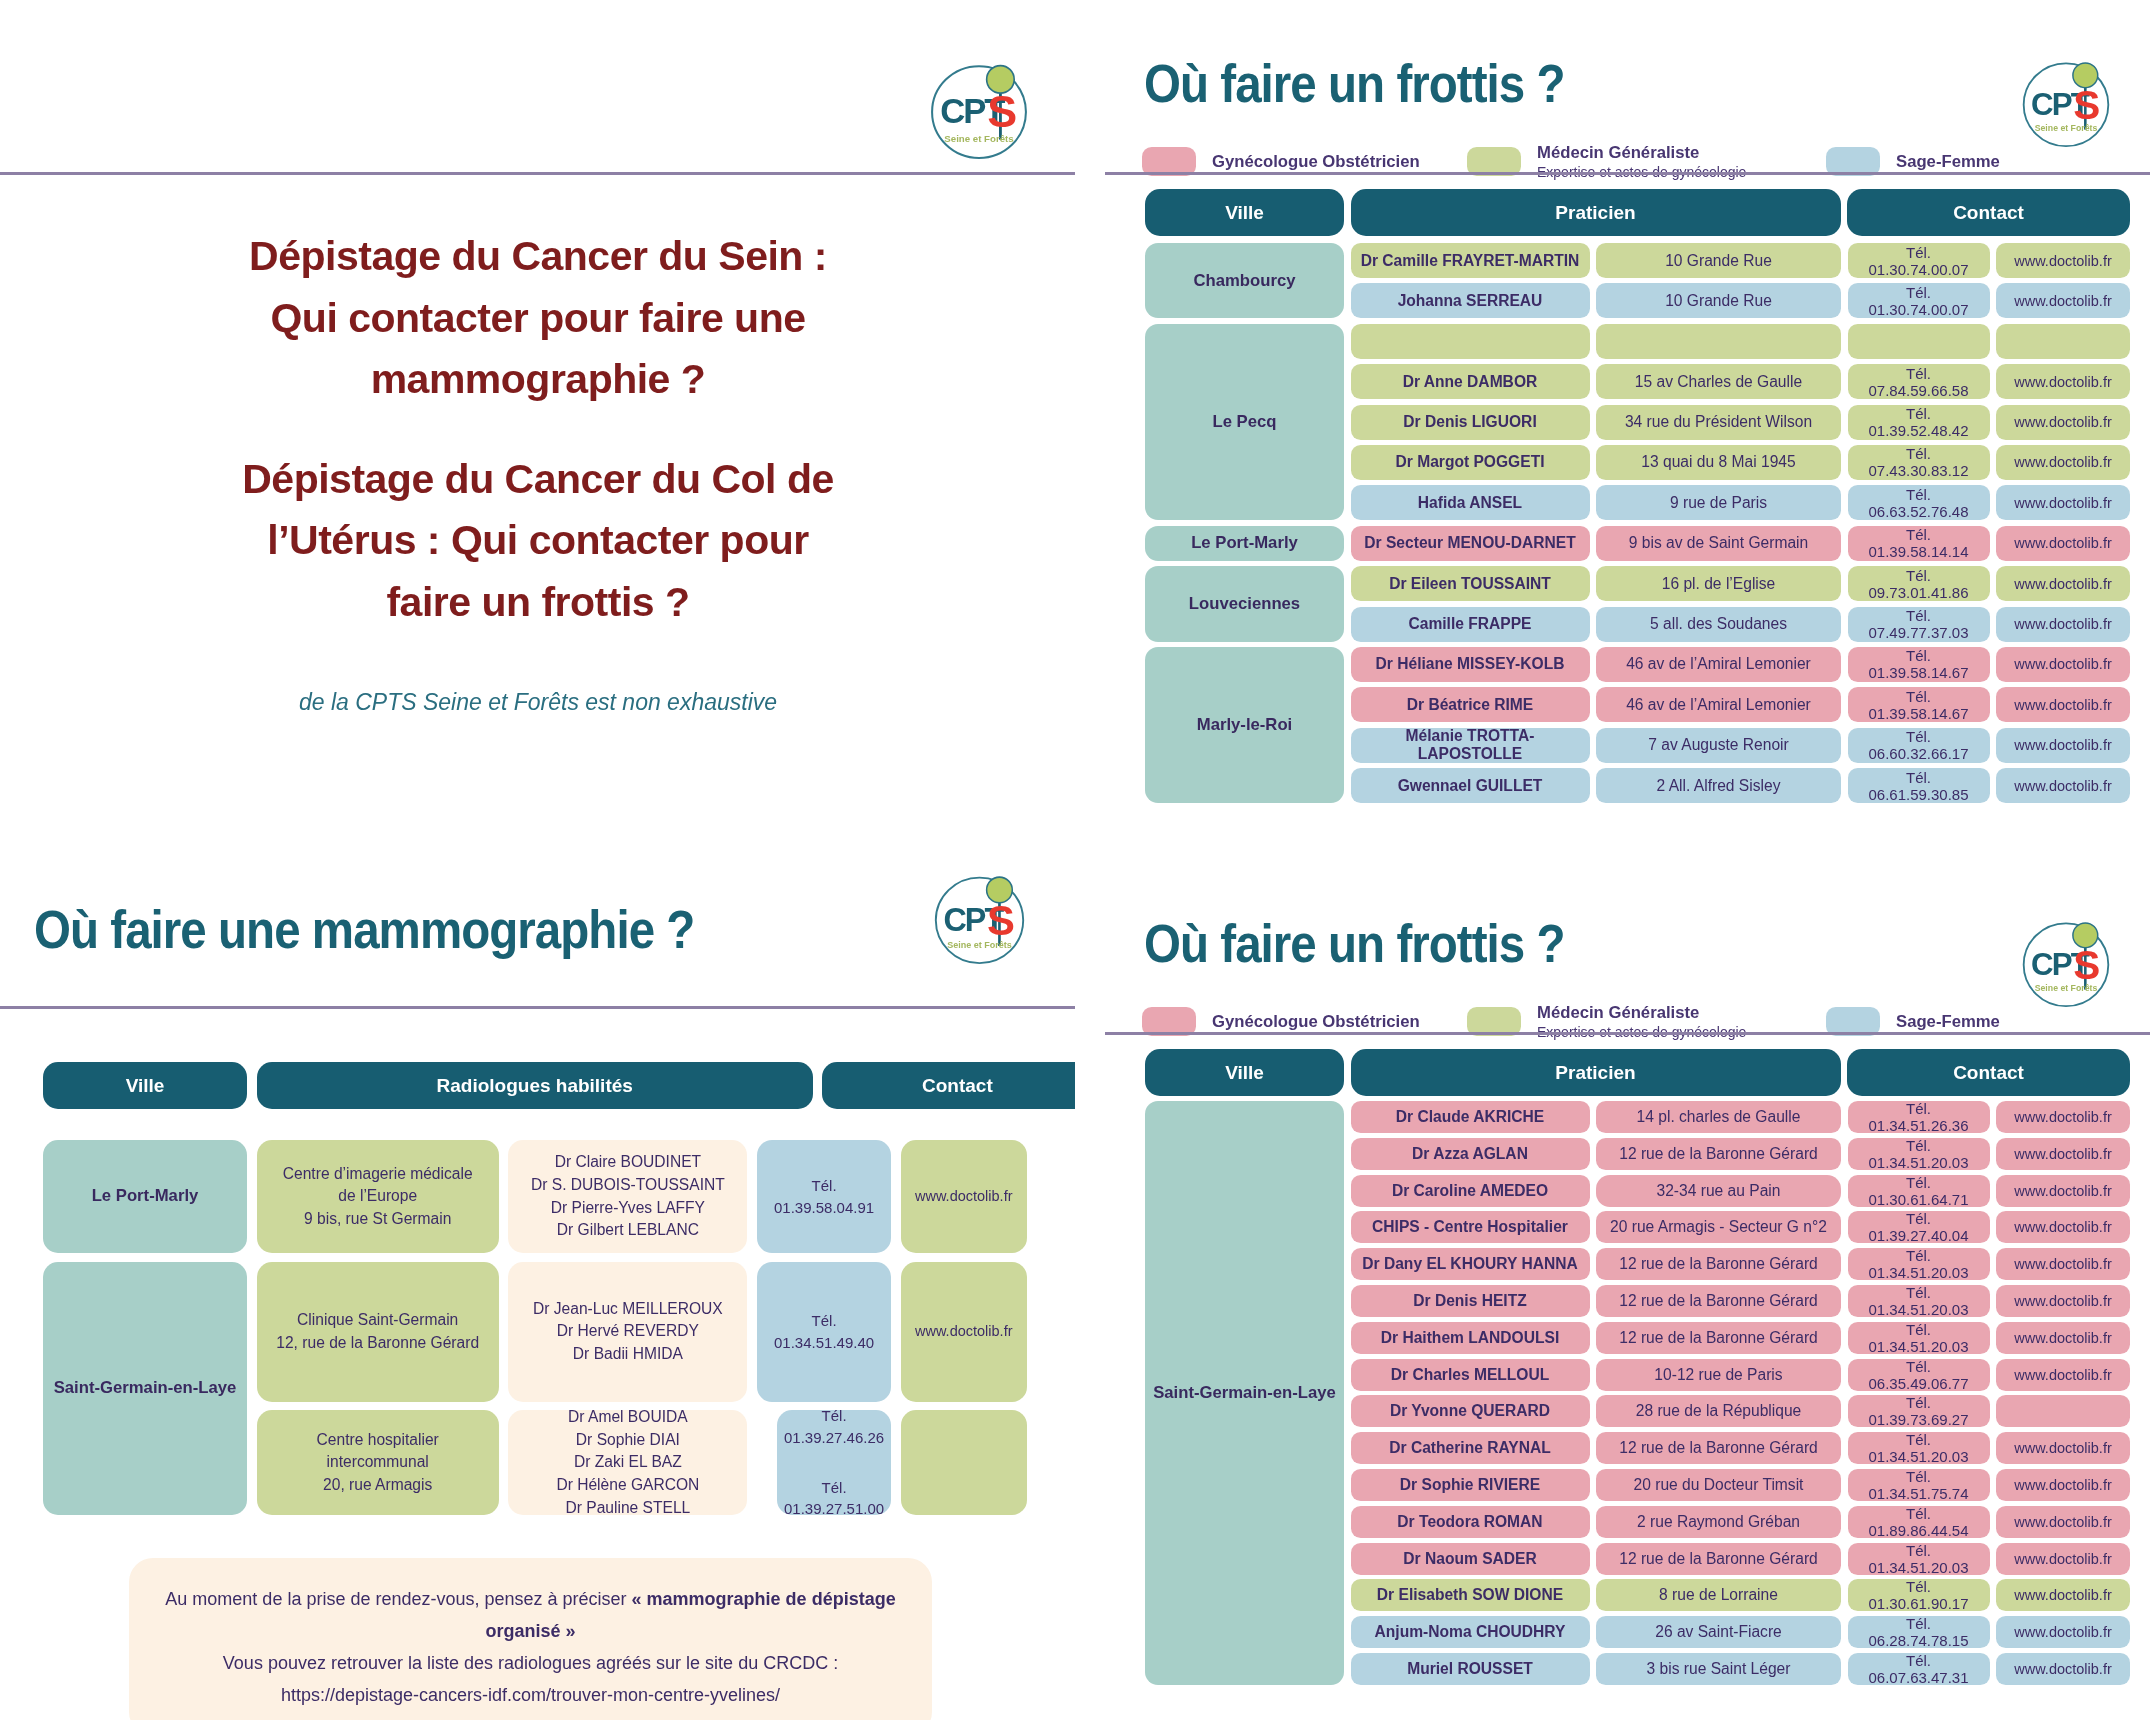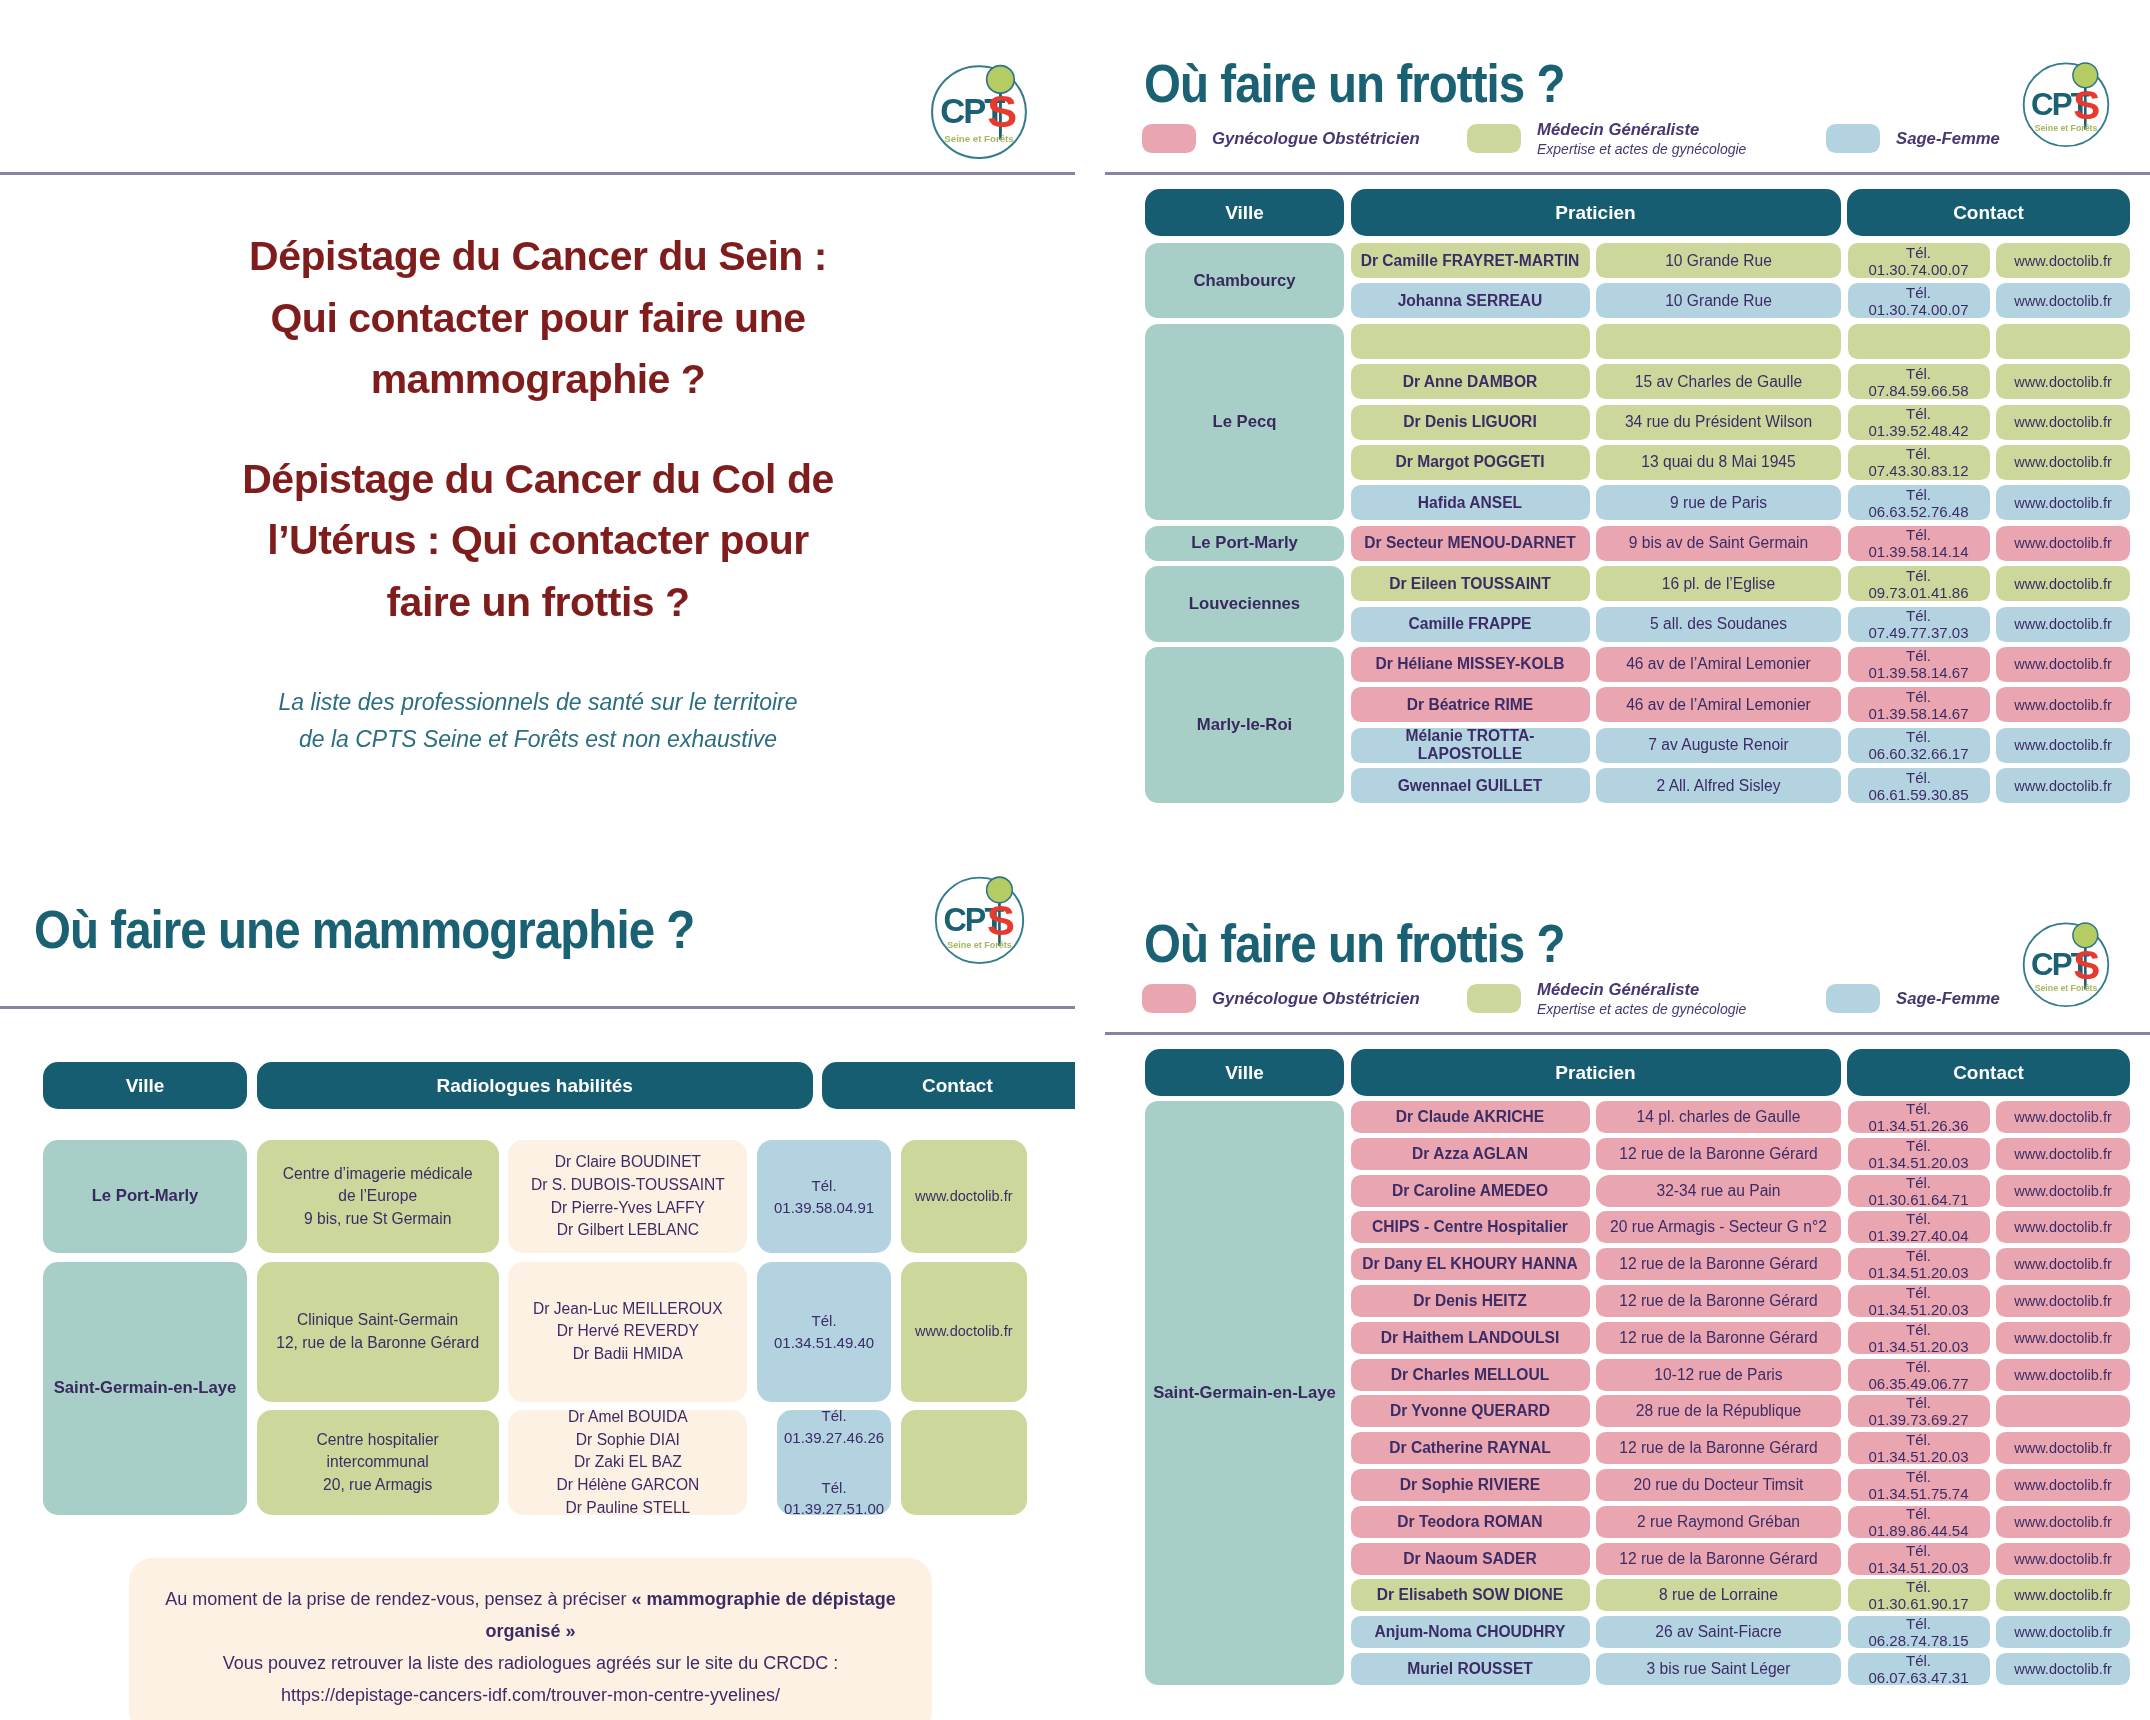--- a/index.html
+++ b/index.html
@@ -31,21 +31,21 @@
   .intro-title + .intro-title{margin-top:38px;}
   .intro-sub{margin-top:51px;font-size:23px;font-style:italic;color:#2a6e80;line-height:1.62;}
 
   
   .panel-title{font-size:54px;font-weight:700;letter-spacing:-1.1px;color:#1a6173;
                white-space:nowrap;transform:scaleX(.88);transform-origin:left top;}
   .pt-side{left:69px;top:52px;}
   .pt-m{left:34px;top:38px;}
 
   
-  .legend{left:67px;top:120px;width:871px;display:flex;align-items:center;font-style:italic;}
+  .legend{left:67px;top:143px;width:871px;display:flex;align-items:center;}
   .lg-item{display:flex;align-items:center;gap:16px;}
   .lg-1{width:325px}.lg-2{width:359px}
   .sw{width:54px;height:29px;border-radius:9.7px;flex:0 0 auto;}
   .sw.pink{background:#e9a6b1}.sw.green{background:#ccd89b}.sw.blue{background:#b4d3e1}
   .lg-lab{font-size:16.7px;font-weight:700;color:#483672;}
   .lg-sub{font-size:14px;font-weight:400;color:#483672;display:block;margin-top:1.1px;}
 
   
   .hdrs{display:flex;gap:6.5px;}
   .hd-side{left:70px;top:189px;}
@@ -105,21 +105,20 @@
       <div>Dépistage du Cancer du Sein :</div>
       <div>Qui contacter pour faire une</div>
       <div>mammographie ?</div>
     </div>
     <div class="intro-title">
       <div>Dépistage du Cancer du Col de</div>
       <div>l’Utérus : Qui contacter pour</div>
       <div>faire un frottis ?</div>
     </div>
     <div class="intro-sub">
-      <div>La liste des professionnels de santé sur le territoire</div>
       <div>de la CPTS Seine et Forêts est non exhaustive</div>
     </div>
   </div>
 </div>
 
 <div class="q" id="q-f1">
   <div class="abs panel-title pt-side">Où faire un frottis ?</div>
   <div class="abs logo-slot lg-side">
   <svg viewBox="0 0 100 100" xmlns="http://www.w3.org/2000/svg">
     <ellipse cx="50" cy="53" rx="46" ry="45" fill="#ffffff" stroke="#337b8d" stroke-width="2"></ellipse>

